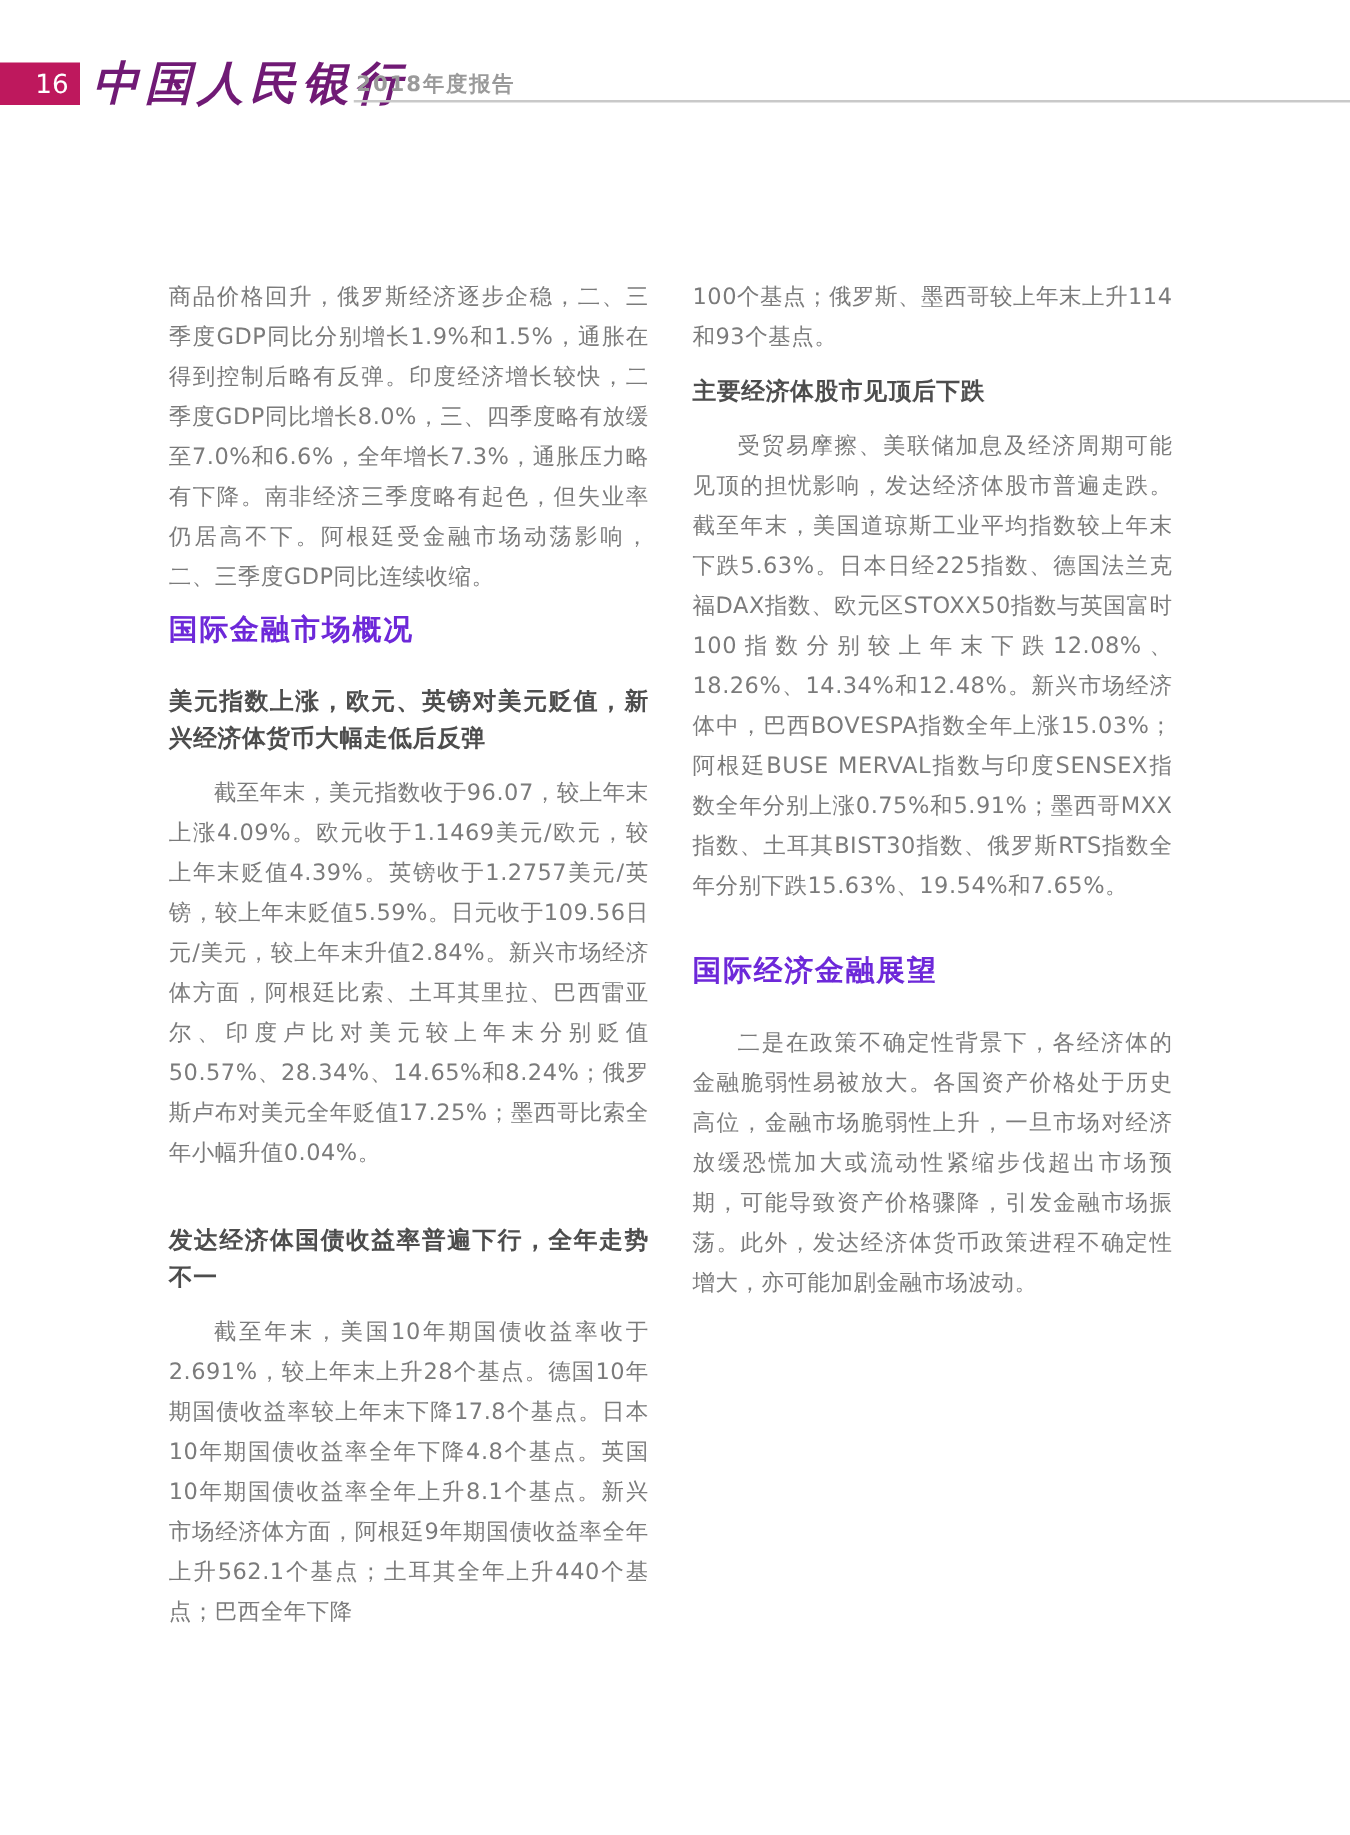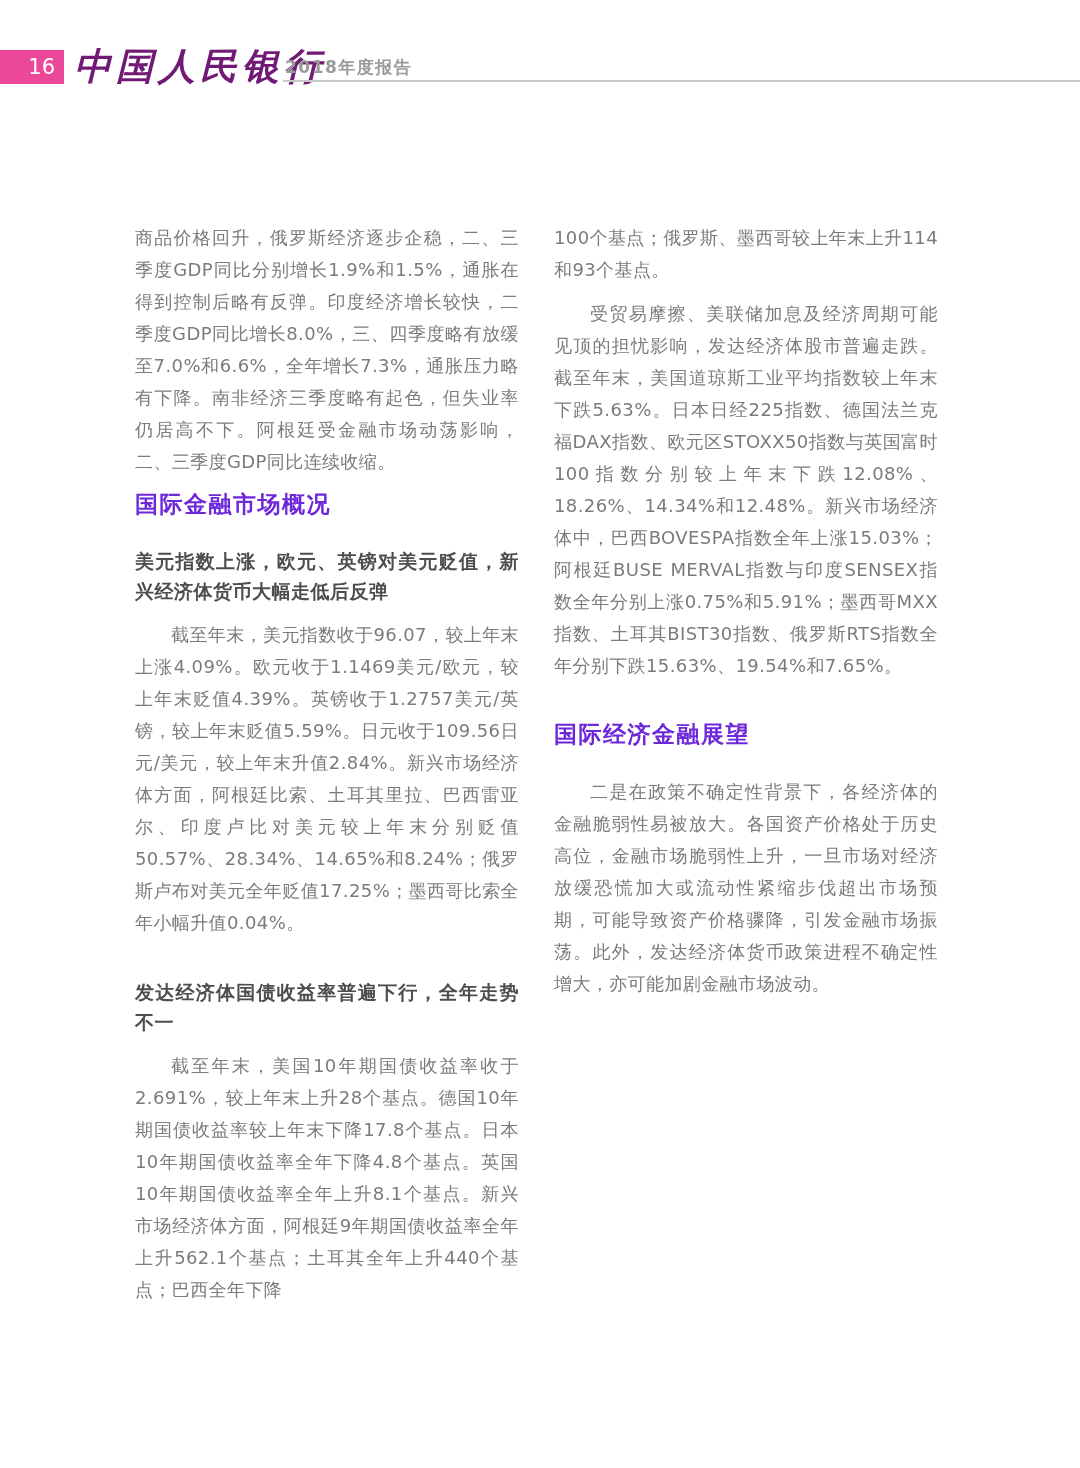--- a/index.html
+++ b/index.html
@@ -14,21 +14,21 @@
     height: 1468px;
     background: #ffffff;
     overflow: hidden;
   }
 
   
   .pagenum-box {
     position: absolute;
     left: 0; top: 50px;
     width: 64px; height: 34px;
-    background: #ec4899;
+    background: #be185d;
     color: #ffffff;
     font-size: 21px;
     display: flex;
     align-items: center;
     justify-content: flex-end;
     padding-right: 9px;
     box-sizing: border-box;
   }
   .bank-logo {
     position: absolute;
@@ -121,20 +121,21 @@
       <p class="indent">截至年末，美元指数收于96.07，较上年末上涨4.09%。欧元收于1.1469美元/欧元，较上年末贬值4.39%。英镑收于1.2757美元/英镑，较上年末贬值5.59%。日元收于109.56日元/美元，较上年末升值2.84%。新兴市场经济体方面，阿根廷比索、土耳其里拉、巴西雷亚尔、印度卢比对美元较上年末分别贬值50.57%、28.34%、14.65%和8.24%；俄罗斯卢布对美元全年贬值17.25%；墨西哥比索全年小幅升值0.04%。</p>
 
       <h3 class="sub-heading">发达经济体国债收益率普遍下行，全年走势不一</h3>
 
       <p class="indent">截至年末，美国10年期国债收益率收于2.691%，较上年末上升28个基点。德国10年期国债收益率较上年末下降17.8个基点。日本10年期国债收益率全年下降4.8个基点。英国10年期国债收益率全年上升8.1个基点。新兴市场经济体方面，阿根廷9年期国债收益率全年上升562.1个基点；土耳其全年上升440个基点；巴西全年下降</p>
     </div>
 
     <div class="col">
       <p class="tight">100个基点；俄罗斯、墨西哥较上年末上升114和93个基点。</p>
 
+      <h3 class="sub-heading">主要经济体股市见顶后下跌</h3>
 
       <p class="indent">受贸易摩擦、美联储加息及经济周期可能见顶的担忧影响，发达经济体股市普遍走跌。截至年末，美国道琼斯工业平均指数较上年末下跌5.63%。日本日经225指数、德国法兰克福DAX指数、欧元区STOXX50指数与英国富时100指数分别较上年末下跌12.08%、18.26%、14.34%和12.48%。新兴市场经济体中，巴西BOVESPA指数全年上涨15.03%；阿根廷BUSE MERVAL指数与印度SENSEX指数全年分别上涨0.75%和5.91%；墨西哥MXX指数、土耳其BIST30指数、俄罗斯RTS指数全年分别下跌15.63%、19.54%和7.65%。</p>
 
       <h2 class="section-heading">国际经济金融展望</h2>
 
 
 
       <p class="indent">二是在政策不确定性背景下，各经济体的金融脆弱性易被放大。各国资产价格处于历史高位，金融市场脆弱性上升，一旦市场对经济放缓恐慌加大或流动性紧缩步伐超出市场预期，可能导致资产价格骤降，引发金融市场振荡。此外，发达经济体货币政策进程不确定性增大，亦可能加剧金融市场波动。</p>
     </div>
 

